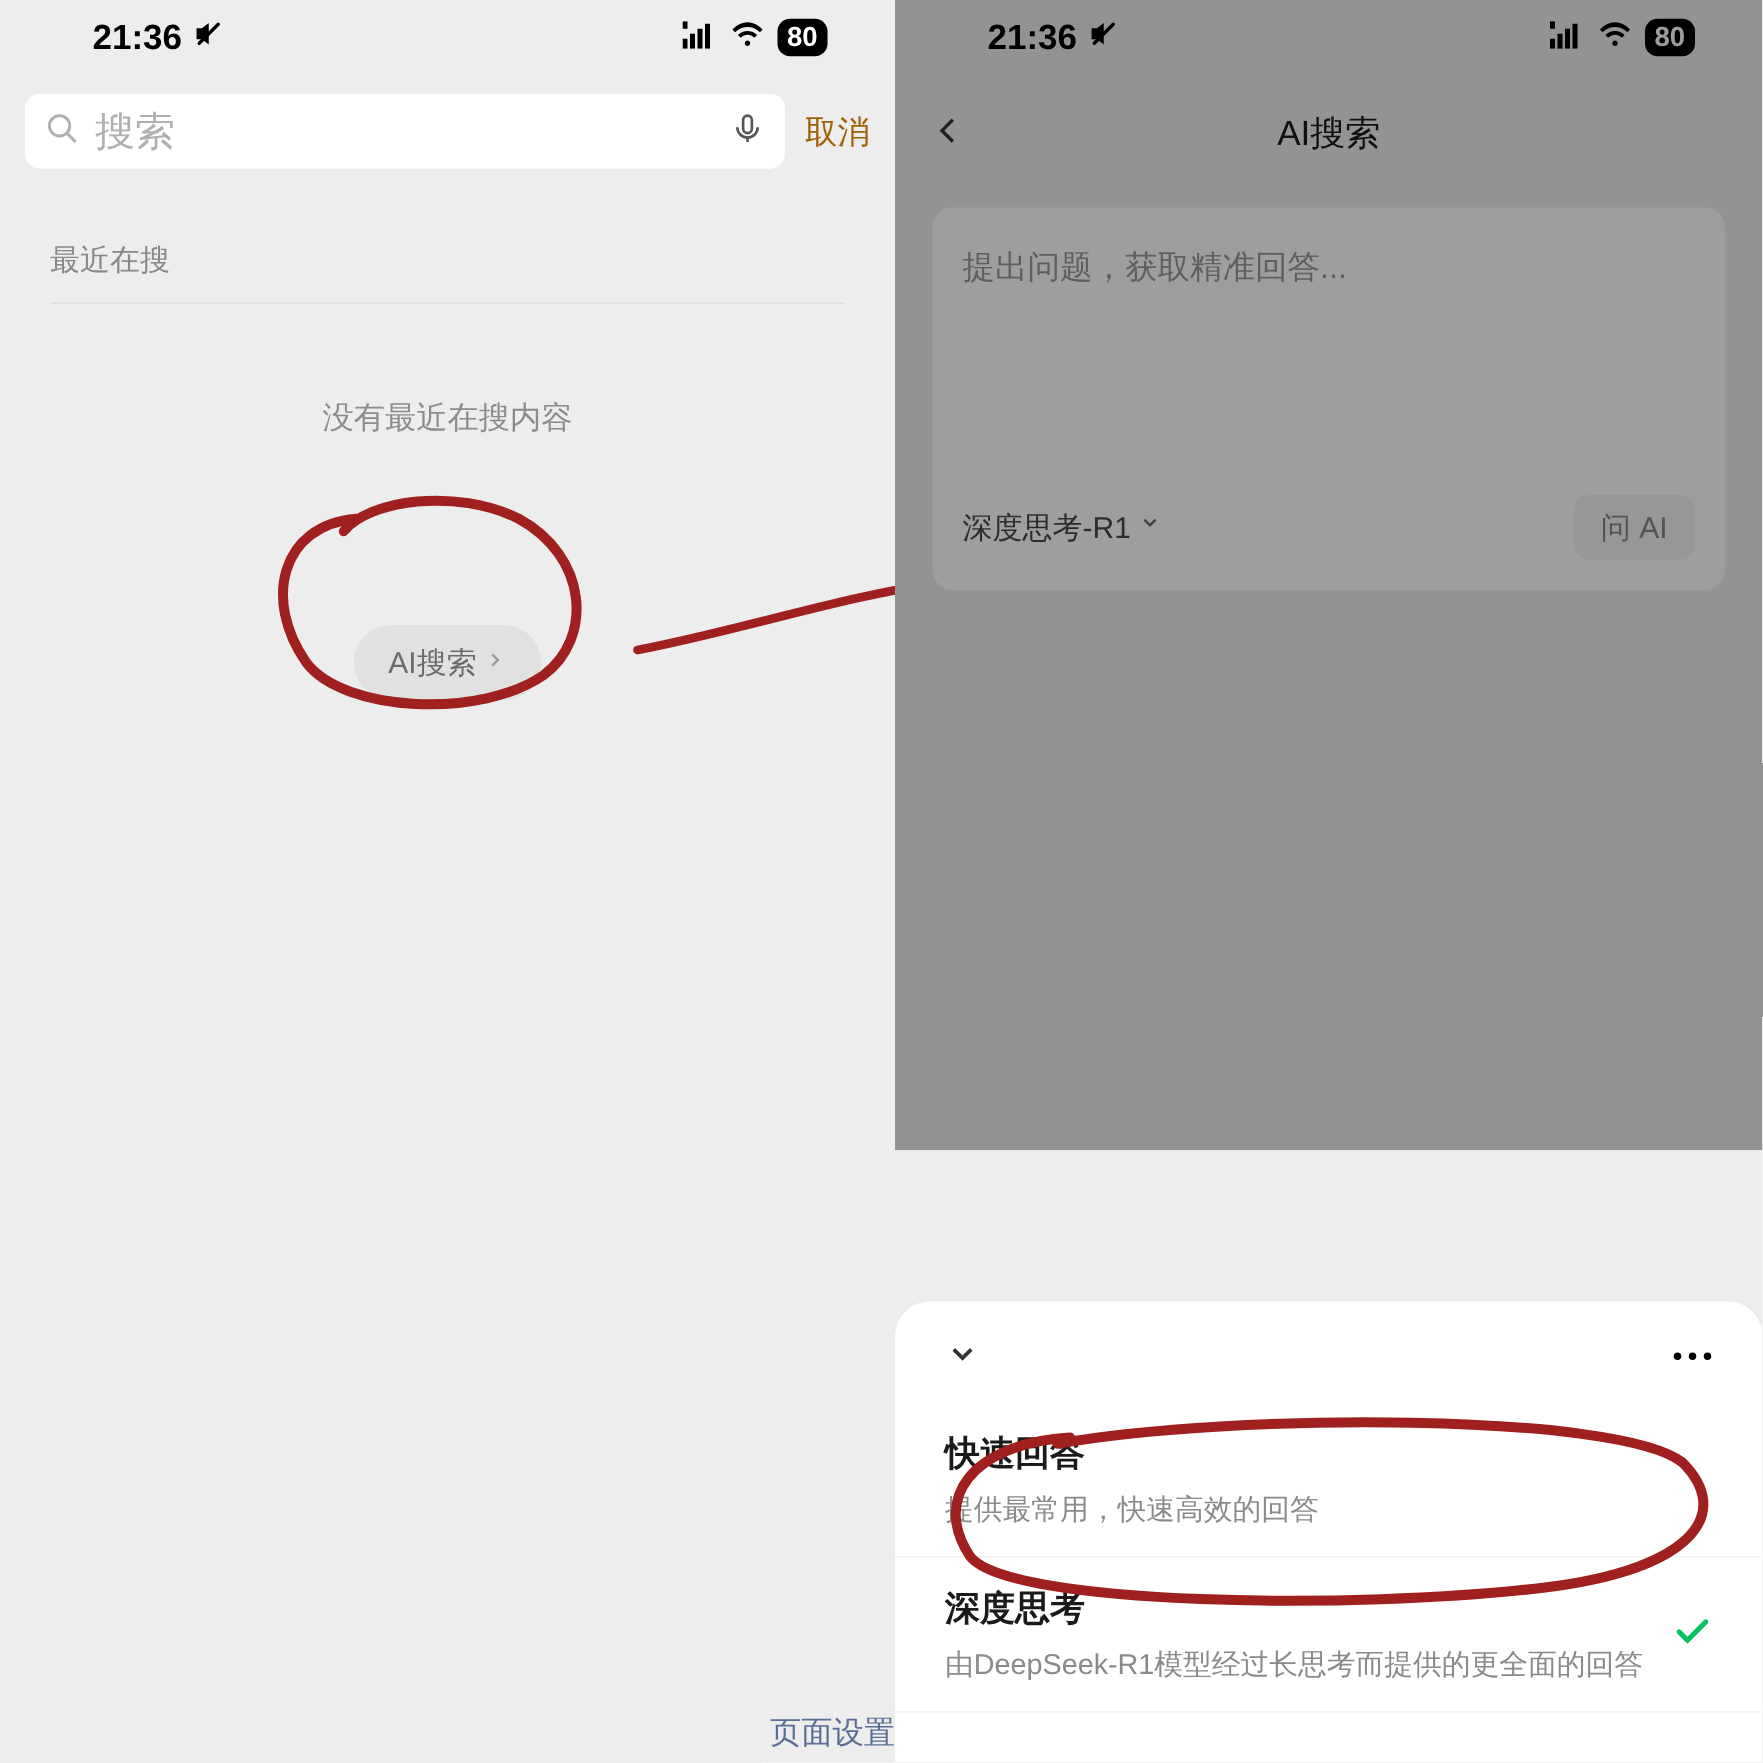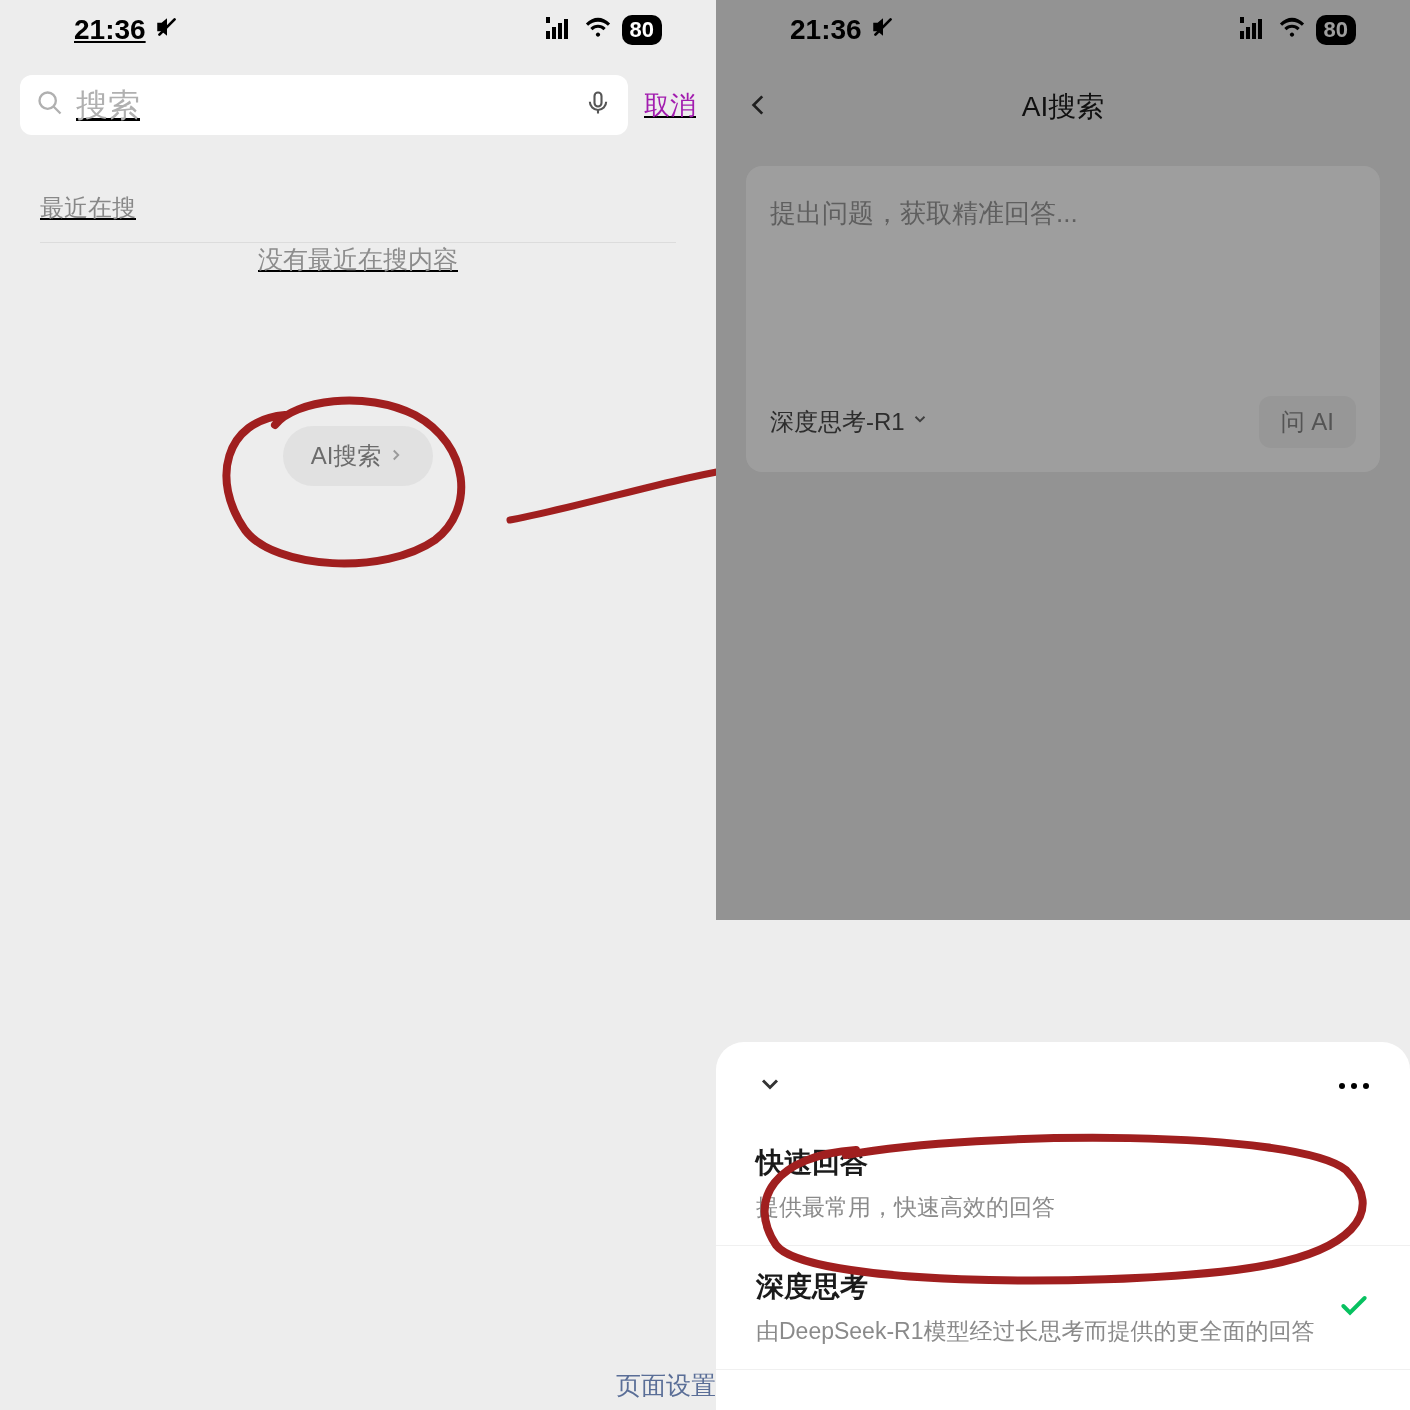--- a/index.html
+++ b/index.html
@@ -12,21 +12,20 @@
       width: 1410px;
       height: 1410px;
       background: #fff;
       display: flex;
       position: relative;
     }
     .phone-panel {
       position: relative;
       height: 100%;
       overflow: hidden;
-      text-decoration: underline;
     }
     .panel-left {
       width: 716px;
       background: #ededed;
     }
     .panel-right {
       width: 694px;
       background: #ededed;
     }
     .status-bar {
@@ -79,36 +78,37 @@
       outline: none;
       font-size: 32px;
       flex: 1;
       background: transparent;
       color: #333;
     }
     .search-input::placeholder { color: #b0b0b0; }
     .mic-icon svg { width: 28px; height: 28px; }
     .cancel-link {
       font-size: 26px;
-      color: #a21caf;
+      color: #a16207;
     }
     .recent-header {
       font-size: 24px;
       color: #888;
       padding: 42px 40px 18px;
     }
     .recent-divider {
       height: 1px;
       background: #dcdcdc;
       margin: 0 40px;
     }
     .empty-msg {
       text-align: center;
       color: #8c8c8c;
       font-size: 25px;
+      margin-top: 74px;
     }
     .ai-search-pill {
       display: inline-flex;
       align-items: center;
       gap: 6px;
       background: #e1e1e1;
       color: #6b6b6b;
       font-size: 24px;
       padding: 14px 28px;
       border-radius: 40px;

